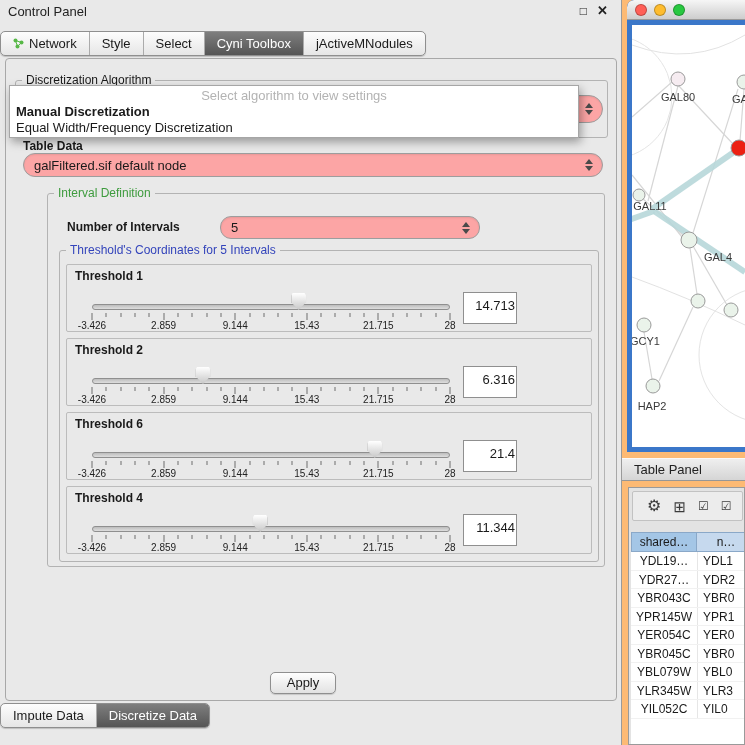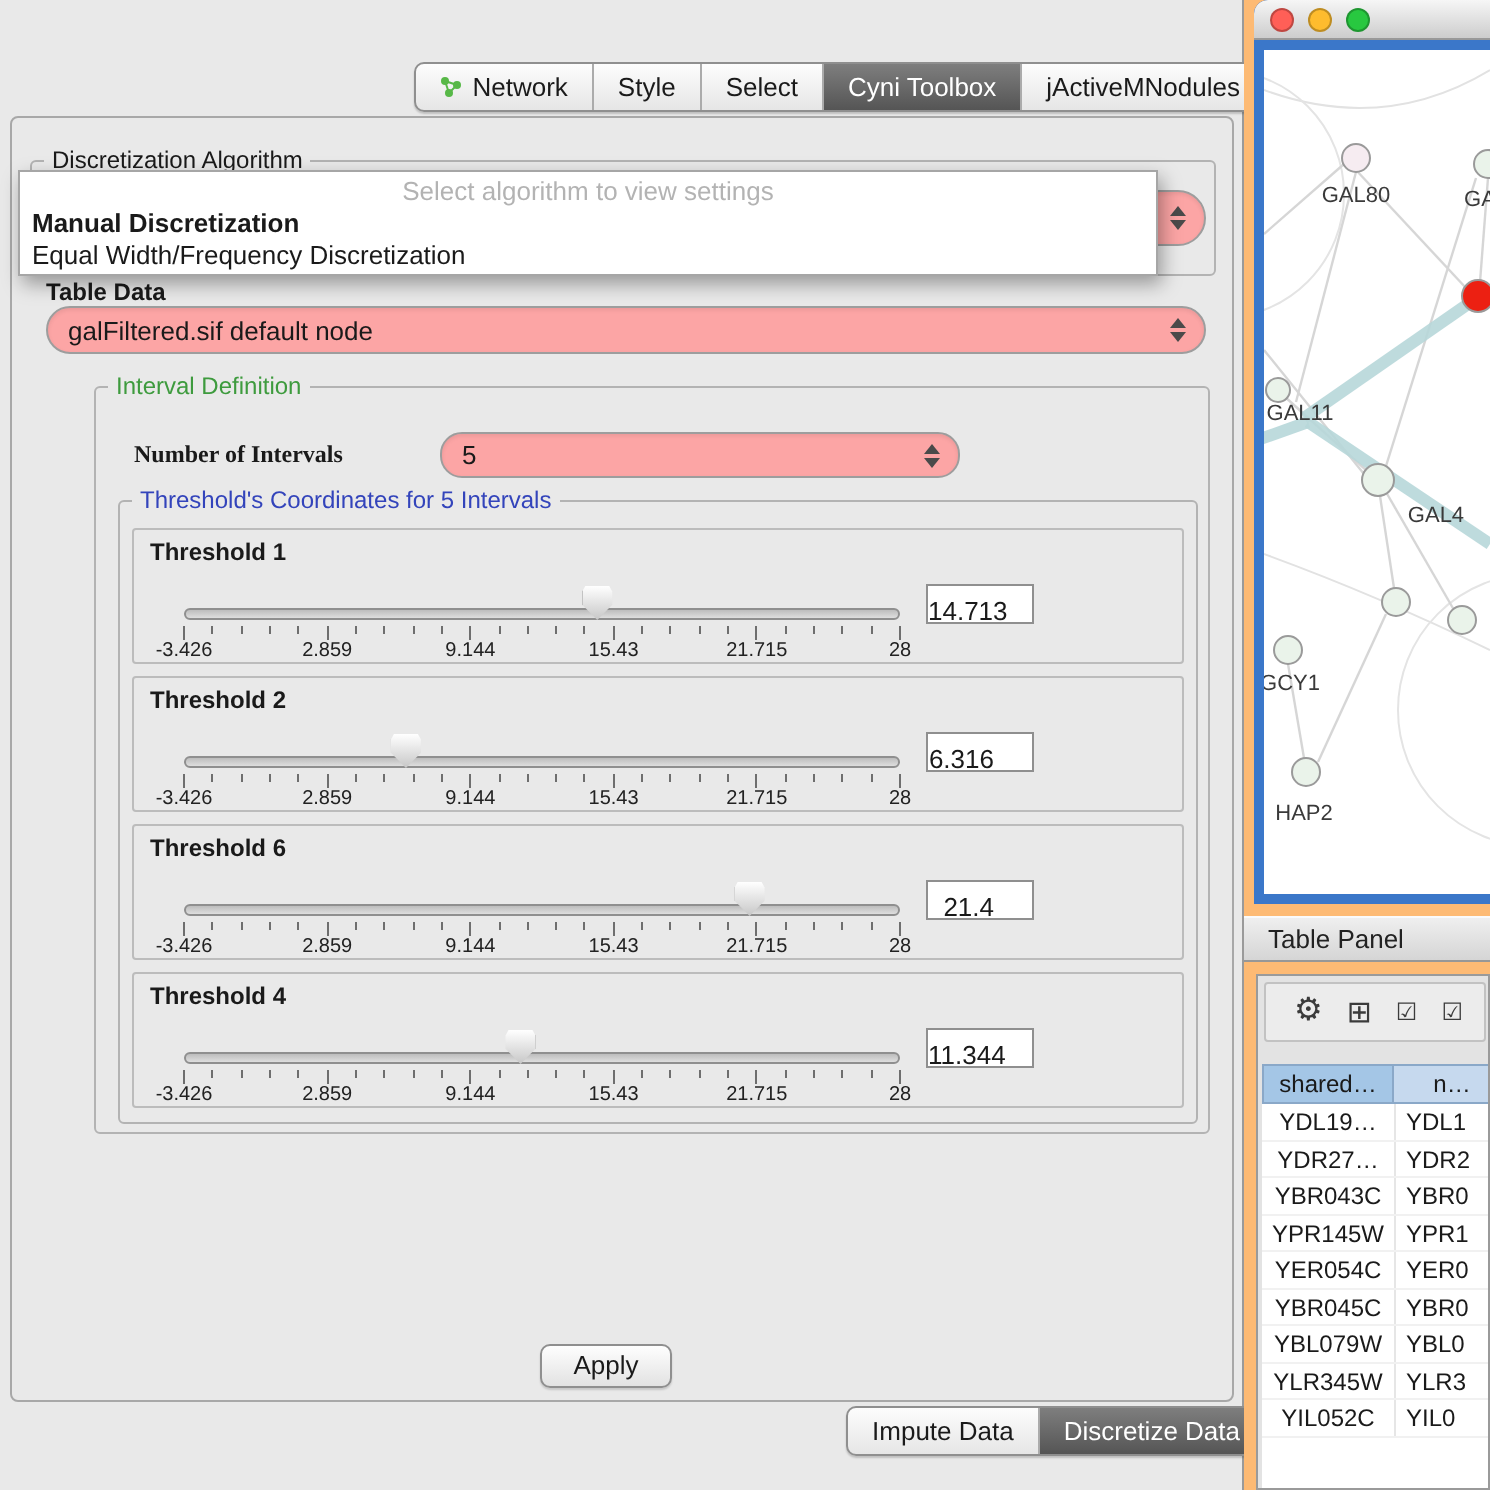--- a/index.html
+++ b/index.html
@@ -6,21 +6,21 @@
   html,body { width:745px; height:745px; }
   body { position:relative; background:#c9c9c9; overflow:hidden; font-size:13px; color:#1a1a1a; }
 
   
   #control-panel { position:absolute; left:0; top:0; width:622px; height:745px; background:#e9e9e9; border-right:1px solid #9a9a9a; }
   #cp-titlebar { position:relative; height:24px; }
   #cp-title { position:absolute; left:8px; top:4px; font-size:13px; color:#222; }
   #cp-float { position:absolute; right:34px; top:4px; font-size:12px; color:#222; }
   #cp-close { position:absolute; right:13px; top:3px; font-size:13px; color:#222; font-weight:bold; }
 
-  .segbar { position:absolute; left:12px; width:100%; display:flex; justify-content:flex-end;border-radius:12px; }
+  .segbar { position:absolute; left:0; width:100%; display:flex; justify-content:flex-start;border-radius:12px; }
   #top-segbar { top:31px; }
   #bottom-segbar { top:703px; }
   .segctrl { display:inline-flex; border:1px solid #8f8f8f; border-radius:5px; overflow:hidden;
              background:linear-gradient(#fdfdfd,#e6e6e6); box-shadow:0 1px 1px rgba(0,0,0,.18); }
   .seg { padding:4px 12px; font-size:13px; border-left:1px solid #ababab; display:flex; align-items:center; gap:5px; white-space:nowrap; }
   .seg:first-child { border-left:none; }
   .seg.selected { color:#fff; }
   .tabicon { display:inline-flex; align-items:center; }
 
   #main-panel { position:absolute; left:5px; top:58px; width:612px; height:643px; background:#e9e9e9;
@@ -43,40 +43,40 @@
                 border:1px solid #a6a6a6; box-shadow:2px 4px 9px rgba(0,0,0,.35); z-index:6; }
   #algo-ph { text-align:center; color:#b3b3b3; font-size:13px; height:17px; line-height:17px; margin-top:1px; }
   .popup-item { font-size:13px; height:16px; line-height:16px; padding-left:6px; white-space:nowrap; }
   .popup-item.bold { font-weight:bold; }
 
   #tabledata-label { position:absolute; left:17px; top:80px; font-size:12px; font-weight:bold; }
   #tabledata-combo { left:17px; top:94px; width:580px; height:24px; border-radius:12px; }
 
   
   #interval-group { left:41px; top:134px; width:558px; height:374px; }
-  #noi-label { position:absolute; left:19px; top:26px; font-size:12px; font-weight:bold;font-family:Liberation Serif, serif; }
+  #noi-label { position:absolute; left:19px; top:26px; font-size:12px; font-weight:bold; }
   #noi-combo { left:172px; top:22px; width:260px; height:23px; border-radius:11px; }
   #thr-group { left:11px; top:56px; width:540px; height:312px; padding-top:13px; }
 
   .thr { position:relative; border:1px solid #bcbcbc; border-radius:2px; margin:0 6px 6px 6px; height:68px; }
   .thr-label { position:absolute; left:8px; top:4px; font-weight:bold; font-size:12px; }
   .slider { position:absolute; left:25px; top:0; width:358px; height:100%; }
   .track { position:absolute; left:0; top:39px; width:100%; height:6px; background:linear-gradient(#bdbdbd,#dedede);
            border:1px solid #8f8f8f; border-radius:3px; }
   .thumb { position:absolute; top:28px; width:15px; height:17px; transform:translateX(-50%);
            background:linear-gradient(#ffffff,#c7c7c7);
            clip-path:polygon(10% 0,90% 0,100% 16%,100% 55%,50% 100%,0 55%,0 16%);
            filter:drop-shadow(0 0 1px #6f6f6f); }
   .ticks { position:absolute; left:0; top:48px; width:100%; height:8px; }
   .tick { position:absolute; width:1px; height:4px; background:#6e6e6e; transform:translateX(-.5px); }
   .tick.major { height:7px; }
   .scale { position:absolute; left:0; top:55px; width:100%; height:11px; font-size:10px; color:#222; }
   .scale span { position:absolute; transform:translateX(-50%); white-space:nowrap; }
-  .valbox { position:absolute; left:396px; top:27px; width:54px; height:20px; background:#fff;
-            border:1px solid #8f8f8f; font-size:13px; text-align:right; line-height:26px; padding-right:19px; }
+  .valbox { position:absolute; left:396px; top:27px; width:54px; height:32px; background:#fff;
+            border:1px solid #8f8f8f; font-size:13px; text-align:right; line-height:26px; padding-right:1px; }
 
   
   #attr-group { left:43px; top:520px; width:514px; height:86px; }
   #attr-title { position:absolute; left:12px; top:11px; font-size:12px; font-weight:bold; }
   #attr-list { position:absolute; left:9px; top:29px; width:496px; height:51px; background:#fff;
                border:1px solid #a3a3a3; overflow:hidden; }
   .attr-item { height:17px; line-height:17px; padding-left:6px; font-size:13px; white-space:nowrap; }
   #attr-scroll { position:absolute; right:0; top:0; bottom:0; width:11px; background:#efefef; border-left:1px solid #cfcfcf; }
   #attr-thumb { position:absolute; left:1px; top:1px; width:8px; height:26px; background:#c0c0c0; border-radius:4px; }
 
@@ -109,20 +109,25 @@
   .trow { position:relative; height:18.5px; border-bottom:1px solid #f1f1f1; }
   .tcell1 { position:absolute; left:0; top:0; width:66px; height:100%; font-size:12px; text-align:center;
             line-height:18px; overflow:hidden; white-space:nowrap; }
   .tcell2 { position:absolute; left:66px; top:0; right:0; height:100%; font-size:12px; padding-left:5px;
             line-height:18px; overflow:hidden; white-space:nowrap; border-left:1px solid #e6e6e6; }
 </style>
 </head>
 <body>
 
 <div id="control-panel">
+  <div id="cp-titlebar">
+    <span id="cp-title">Control Panel</span>
+    <span id="cp-float">□</span>
+    <span id="cp-close">✕</span>
+  </div>
 
   <div id="top-segbar" class="segbar">
     <div id="top-tabs" class="segctrl">
         <div class="seg">
           <span class="tabicon">
             <svg width="11" height="11" viewBox="0 0 11 11">
               <path d="M2.5 2.5L8.5 4.5L4.5 8.5L2.5 2.5" fill="none" stroke="#57b847" stroke-width="1"></path>
               <circle cx="2.5" cy="2.5" r="2" fill="#57b847"></circle>
               <circle cx="8.5" cy="4.5" r="2" fill="#57b847"></circle>
               <circle cx="4.5" cy="8.5" r="2" fill="#57b847"></circle>

